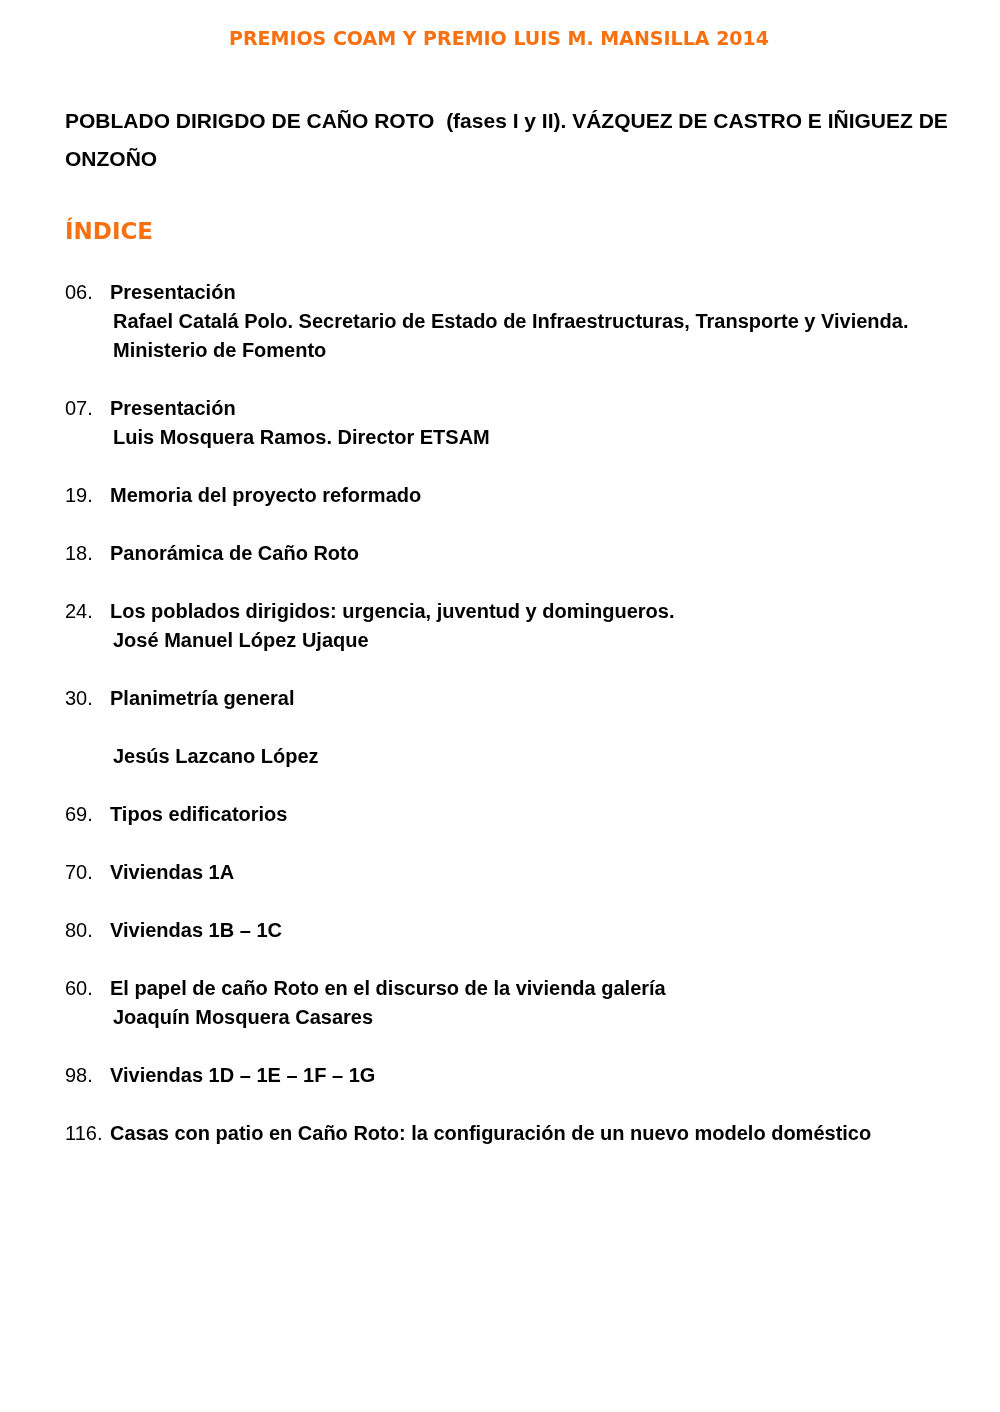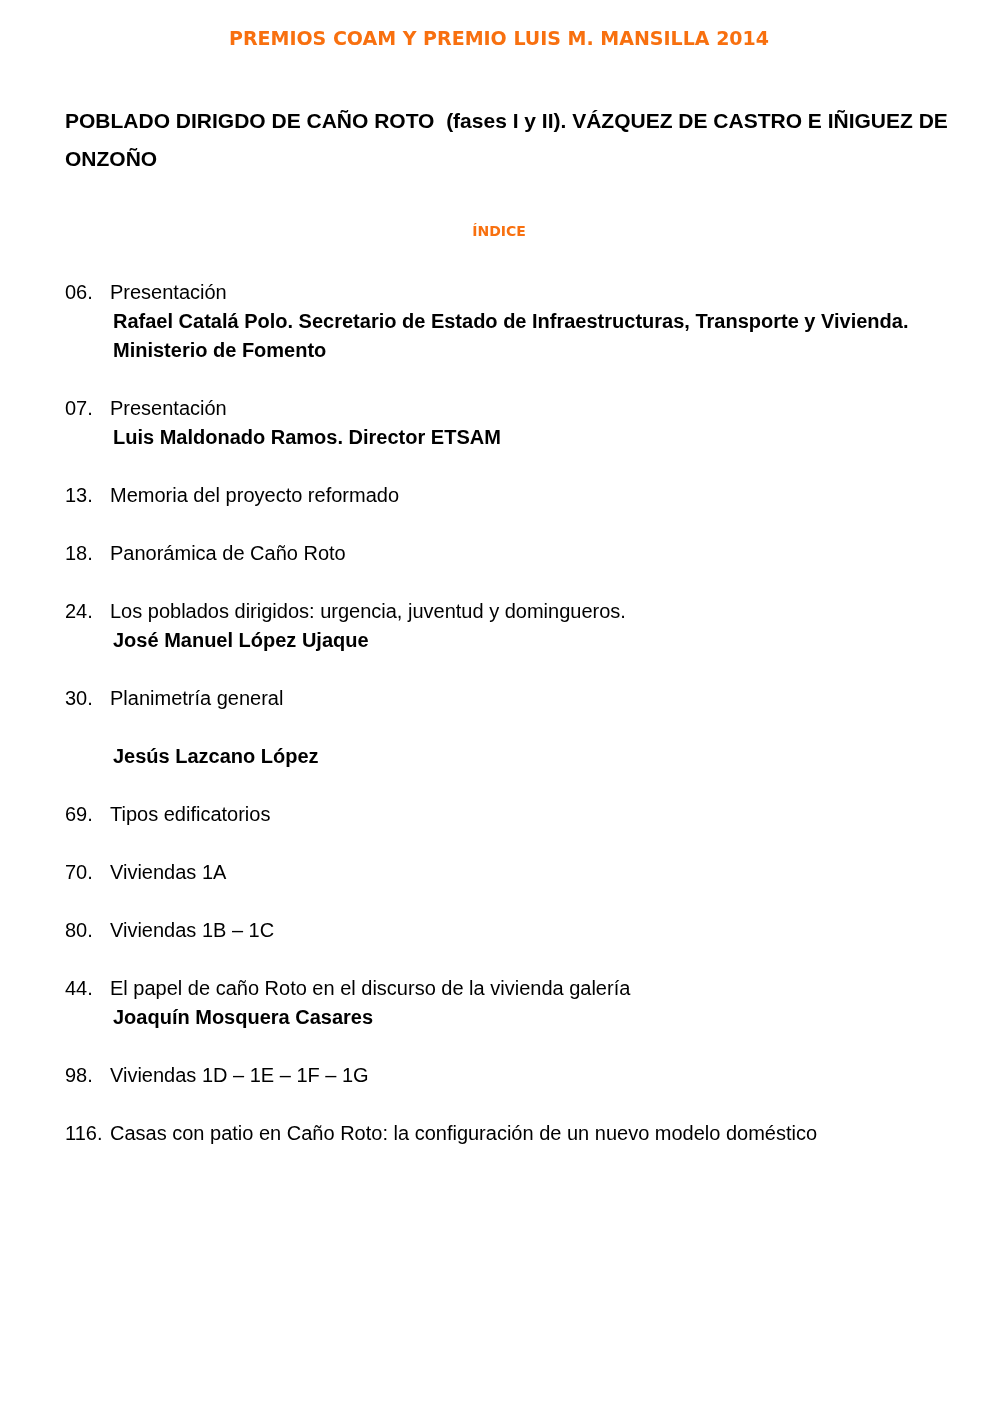--- a/index.html
+++ b/index.html
@@ -34,45 +34,44 @@
     font-size: 21px;
     line-height: 38px;
     color: #000000;
     white-space: pre;
     width: 940px;
   }
   .index-label {
     margin-top: 40px;
     font-family: "DejaVu Sans", sans-serif;
     font-weight: bold;
-    font-size: 14px;
+    font-size: 23px;
     line-height: 26px;
     color: var(--accent);
-    text-align: center;
   }
   .toc {
     margin-top: 34px;
   }
   .entry {
     margin-bottom: 29px;
     font-size: 20px;
     line-height: 29px;
   }
   .entry-row {
     display: flex;
     align-items: flex-start;
   }
   .entry-num {
     flex: 0 0 45px;
     width: 45px;
     font-weight: normal;
   }
   .entry-title {
     flex: 1;
-    font-weight: normal;
+    font-weight: bold;
   }
   .entry-sub {
     margin-left: 45px;
     padding-left: 3px;
     font-weight: bold;
   }
 </style>
 </head>
 <body>
 
@@ -92,28 +91,28 @@
     </div>
   <div class="entry-sub">Rafael Catalá Polo. Secretario de Estado de Infraestructuras, Transporte y Vivienda.</div>
         <div class="entry-sub">Ministerio de Fomento</div>
       </div>
 
   <div class="entry">
     <div class="entry-row">
       <span class="entry-num">07.</span>
       <span class="entry-title">Presentación</span>
     </div>
-  <div class="entry-sub">Luis Maldonado Ramos. Director ETSAM</div>
+  <div class="entry-sub">Luis Mosquera Ramos. Director ETSAM</div>
       </div>
 
 
 
   <div class="entry">
     <div class="entry-row">
-      <span class="entry-num">13.</span>
+      <span class="entry-num">19.</span>
       <span class="entry-title">Memoria del proyecto reformado</span>
     </div>
   </div>
 
   <div class="entry">
     <div class="entry-row">
       <span class="entry-num">18.</span>
       <span class="entry-title">Panorámica de Caño Roto</span>
     </div>
   </div>
@@ -154,21 +153,21 @@
 
   <div class="entry">
     <div class="entry-row">
       <span class="entry-num">80.</span>
       <span class="entry-title">Viviendas 1B – 1C</span>
     </div>
   </div>
 
   <div class="entry">
     <div class="entry-row">
-      <span class="entry-num">44.</span>
+      <span class="entry-num">60.</span>
       <span class="entry-title">El papel de caño Roto en el discurso de la vivienda galería</span>
     </div>
   <div class="entry-sub">Joaquín Mosquera Casares</div>
       </div>
 
   <div class="entry">
     <div class="entry-row">
       <span class="entry-num">98.</span>
       <span class="entry-title">Viviendas 1D – 1E – 1F – 1G</span>
     </div>

